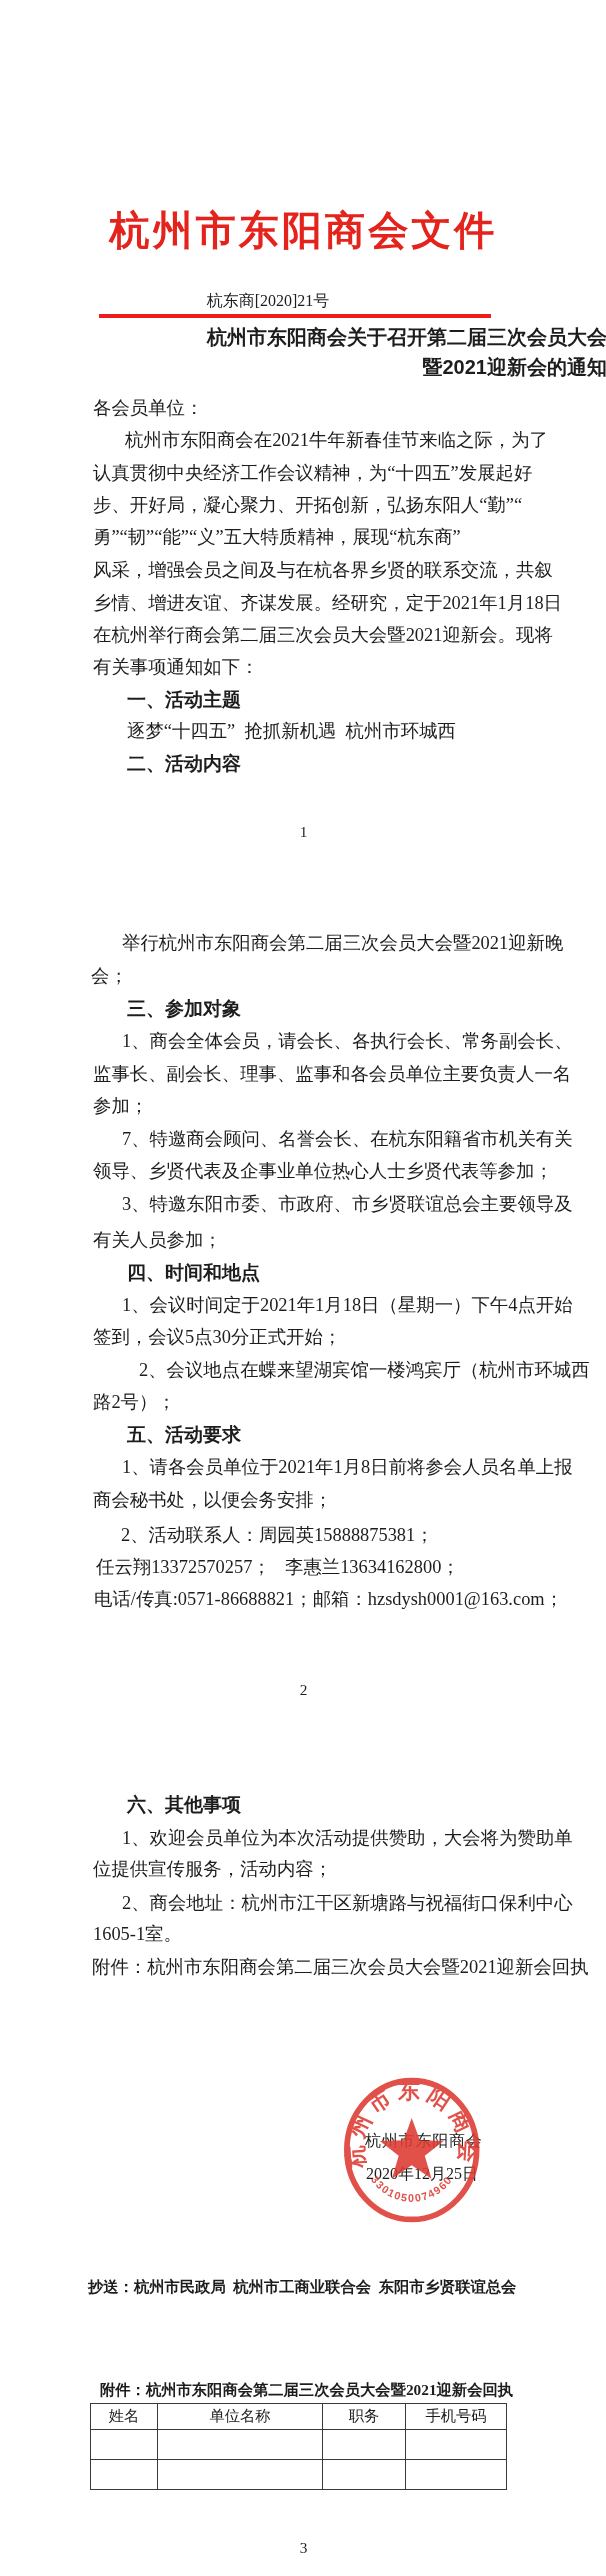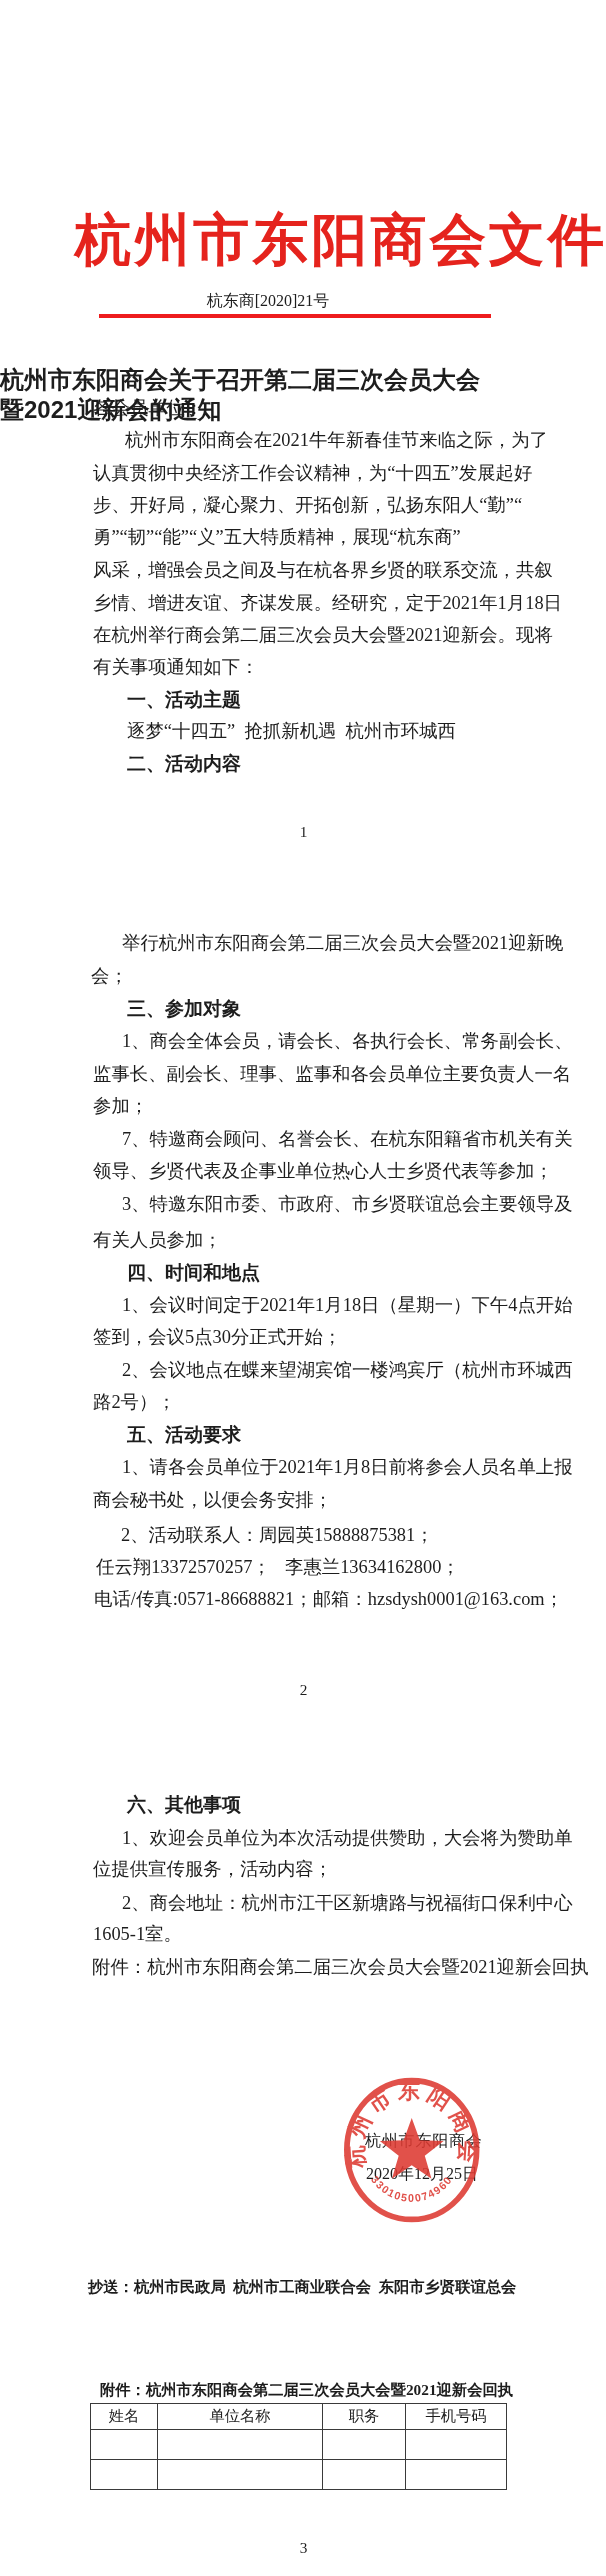--- a/index.html
+++ b/index.html
@@ -20,22 +20,22 @@
     font-family:"Liberation Serif","DejaVu Serif",serif;
   }
   .heading{
     font-family:"Liberation Sans","DejaVu Sans",sans-serif;
     font-weight:bold;
     font-size:19px;
   }
   .brand-title{
     position:absolute;
     left:0;right:0;top:203px;
-    text-align:right;
-    font-size:56px;
+    text-align:center;
+    font-size:40px;
     font-weight:bold;
     letter-spacing:3.1px;
     color:#e5231d;
     font-family:"Liberation Serif","DejaVu Serif",serif;
     white-space:nowrap;
   }
   .doc-number{
     position:absolute;
     left:0;top:291px;width:536px;
     text-align:center;
@@ -44,26 +44,25 @@
   }
   .red-rule{
     position:absolute;
     left:99px;top:314px;
     width:392px;height:3.8px;
     background:#ee1c1d;
   }
   .notice-title{
     position:absolute;
     left:0;right:0;
-    text-align:left;
-    font-size:24px;
+    text-align:right;
+    font-size:20px;
     font-weight:bold;
     font-family:"Liberation Sans","DejaVu Sans",sans-serif;
     white-space:nowrap;
-    margin-top:40px;
   }
   .page-number{
     position:absolute;
     left:0;right:0;
     text-align:center;
     font-size:15.3px;
   }
   .footer-line{
     font-size:15.3px;
     font-weight:600;
@@ -128,21 +127,21 @@
   <div class="line" style="left:93px;top:1065px;">监事长、副会长、理事、监事和各会员单位主要负责人一名</div>
   <div class="line" style="left:93px;top:1097px;">参加；</div>
   <div class="line" style="left:122px;top:1130px;">7、特邀商会顾问、名誉会长、在杭东阳籍省市机关有关</div>
   <div class="line" style="left:93px;top:1162px;">领导、乡贤代表及企事业单位热心人士乡贤代表等参加；</div>
   <div class="line" style="left:122px;top:1195px;">3、特邀东阳市委、市政府、市乡贤联谊总会主要领导及</div>
   <div class="line" style="left:93px;top:1231px;">有关人员参加；</div>
 
   <div class="line heading" style="left:127px;top:1263px;">四、时间和地点</div>
   <div class="line" style="left:122px;top:1296px;">1、会议时间定于2021年1月18日（星期一）下午4点开始</div>
   <div class="line" style="left:93px;top:1328px;">签到，会议5点30分正式开始；</div>
-  <div class="line" style="left:122px;top:1361px;">2、会议地点在蝶来望湖宾馆一楼鸿宾厅（杭州市环城西</div>
+  <div class="line" style="left:139px;top:1361px;">2、会议地点在蝶来望湖宾馆一楼鸿宾厅（杭州市环城西</div>
   <div class="line" style="left:93px;top:1393px;">路2号）；</div>
 
   <div class="line heading" style="left:127px;top:1425px;">五、活动要求</div>
   <div class="line" style="left:122px;top:1458px;">1、请各会员单位于2021年1月8日前将参会人员名单上报</div>
   <div class="line" style="left:93px;top:1491px;">商会秘书处，以便会务安排；</div>
   <div class="line" style="left:121px;top:1526px;">2、活动联系人：周园英15888875381；</div>
   <div class="line" style="left:96px;top:1558px;">任云翔13372570257；</div>
   <div class="line" style="left:285px;top:1558px;">李惠兰13634162800；</div>
   <div class="line" style="left:94px;top:1590px;">电话/传真:0571-86688821；邮箱：hzsdysh0001@163.com；</div>
 

